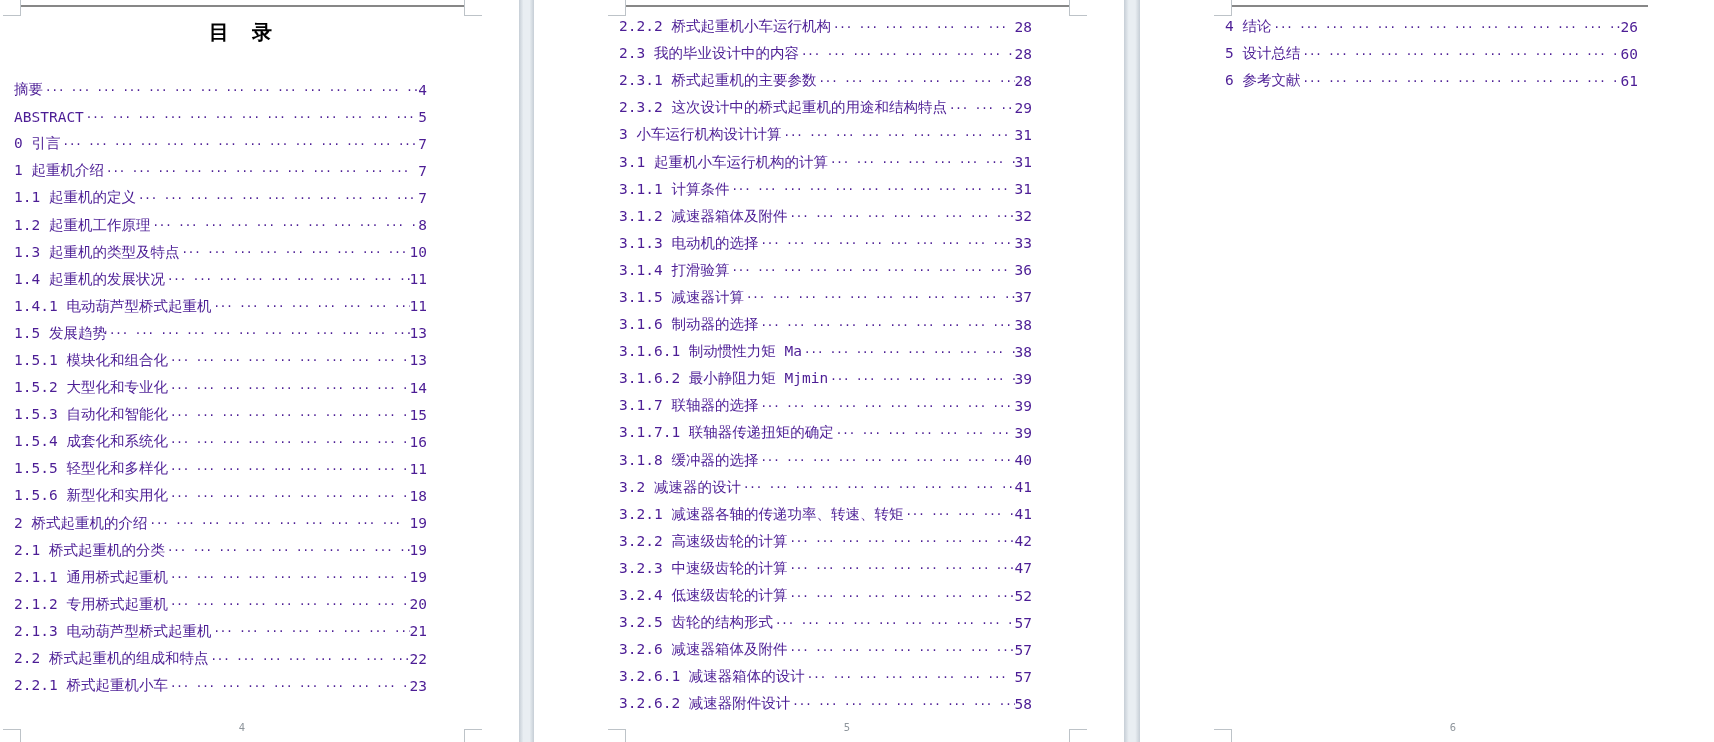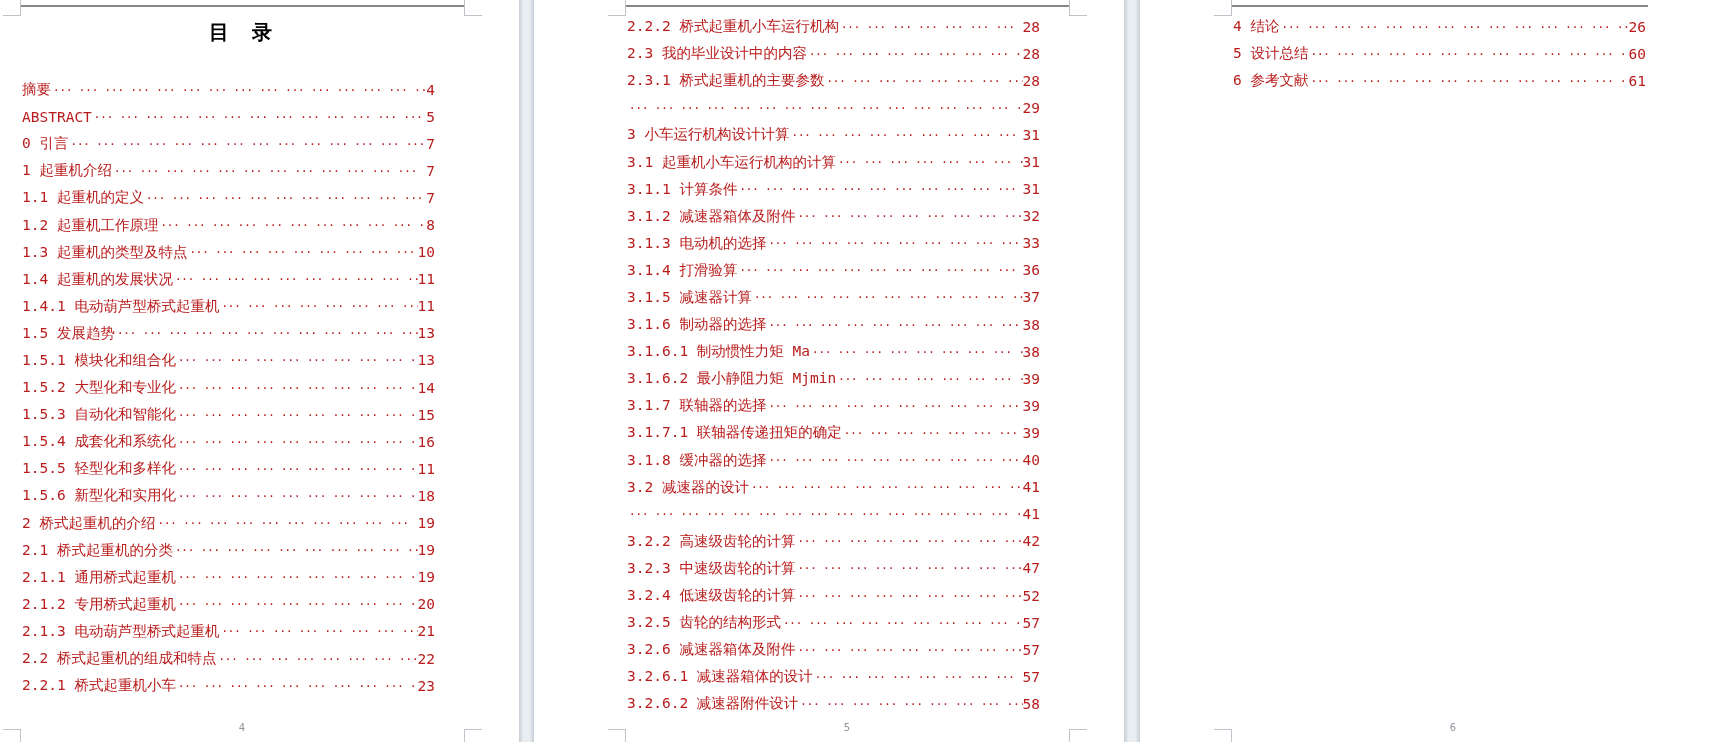--- a/index.html
+++ b/index.html
@@ -28,23 +28,23 @@
   .crop.bl{left:74px;top:729px;height:12px;border-right:1px solid #bdc3c8;border-top:1px solid #bdc3c8;}
   .crop.br{left:535px;top:729px;height:12px;border-left:1px solid #bdc3c8;border-top:1px solid #bdc3c8;}
   .doc-heading{
     position:absolute;top:19px;left:91px;width:444px;
     text-align:center;
     font-family:"DejaVu Sans", sans-serif;
     font-size:20px;font-weight:bold;color:#000;
     letter-spacing:3px;white-space:pre;
   }
   .toc-list{
-    position:absolute;left:93px;width:413px;
+    position:absolute;left:85px;width:413px;
     font-family:"DejaVu Sans Mono", monospace;
-    font-size:14.5px;color:#b91c1c;text-align:right;
+    font-size:14.5px;color:#4c1d95;text-align:right;
   }
   .page.first .toc-list{top:76px;}
   .page.rest  .toc-list{top:13px;}
   .toc-row{
     height:27.1px;
     display:flex;align-items:center;
   }
   .toc-label{flex:0 0 auto;white-space:pre;overflow:hidden;}
   .toc-leader{
     flex:1 1 auto;overflow:hidden;white-space:pre;
@@ -211,20 +211,21 @@
           <span class="toc-label">2.3 我的毕业设计中的内容</span>
           <span class="toc-leader">··· ··· ··· ··· ··· ··· ··· ··· ··· ··· ··· ··· ··· ··· ··· ··· ··· ··· ··· ··· ··· ··· ··· ··· ··· ··· ··· ··· ··· ··· ··· ··· ··· ··· ··· ··· ··· ··· ··· ··· ··· ··· ··· ··· ··· ··· ··· ··· </span>
           <span class="toc-pagenum">28</span>
         </div>
         <div class="toc-row">
           <span class="toc-label">2.3.1 桥式起重机的主要参数</span>
           <span class="toc-leader">··· ··· ··· ··· ··· ··· ··· ··· ··· ··· ··· ··· ··· ··· ··· ··· ··· ··· ··· ··· ··· ··· ··· ··· ··· ··· ··· ··· ··· ··· ··· ··· ··· ··· ··· ··· ··· ··· ··· ··· ··· ··· ··· ··· ··· ··· ··· ··· </span>
           <span class="toc-pagenum">28</span>
         </div>
         <div class="toc-row">
+          <span class="toc-label">2.3.2 这次设计中的桥式起重机的用途和结构特点</span>
           <span class="toc-leader">··· ··· ··· ··· ··· ··· ··· ··· ··· ··· ··· ··· ··· ··· ··· ··· ··· ··· ··· ··· ··· ··· ··· ··· ··· ··· ··· ··· ··· ··· ··· ··· ··· ··· ··· ··· ··· ··· ··· ··· ··· ··· ··· ··· ··· ··· ··· ··· </span>
           <span class="toc-pagenum">29</span>
         </div>
         <div class="toc-row">
           <span class="toc-label">3 小车运行机构设计计算</span>
           <span class="toc-leader">··· ··· ··· ··· ··· ··· ··· ··· ··· ··· ··· ··· ··· ··· ··· ··· ··· ··· ··· ··· ··· ··· ··· ··· ··· ··· ··· ··· ··· ··· ··· ··· ··· ··· ··· ··· ··· ··· ··· ··· ··· ··· ··· ··· ··· ··· ··· ··· </span>
           <span class="toc-pagenum">31</span>
         </div>
         <div class="toc-row">
           <span class="toc-label">3.1 起重机小车运行机构的计算</span>
@@ -285,20 +286,21 @@
           <span class="toc-label">3.1.8 缓冲器的选择</span>
           <span class="toc-leader">··· ··· ··· ··· ··· ··· ··· ··· ··· ··· ··· ··· ··· ··· ··· ··· ··· ··· ··· ··· ··· ··· ··· ··· ··· ··· ··· ··· ··· ··· ··· ··· ··· ··· ··· ··· ··· ··· ··· ··· ··· ··· ··· ··· ··· ··· ··· ··· </span>
           <span class="toc-pagenum">40</span>
         </div>
         <div class="toc-row">
           <span class="toc-label">3.2 减速器的设计</span>
           <span class="toc-leader">··· ··· ··· ··· ··· ··· ··· ··· ··· ··· ··· ··· ··· ··· ··· ··· ··· ··· ··· ··· ··· ··· ··· ··· ··· ··· ··· ··· ··· ··· ··· ··· ··· ··· ··· ··· ··· ··· ··· ··· ··· ··· ··· ··· ··· ··· ··· ··· </span>
           <span class="toc-pagenum">41</span>
         </div>
         <div class="toc-row">
+          <span class="toc-label">3.2.1 减速器各轴的传递功率、转速、转矩</span>
           <span class="toc-leader">··· ··· ··· ··· ··· ··· ··· ··· ··· ··· ··· ··· ··· ··· ··· ··· ··· ··· ··· ··· ··· ··· ··· ··· ··· ··· ··· ··· ··· ··· ··· ··· ··· ··· ··· ··· ··· ··· ··· ··· ··· ··· ··· ··· ··· ··· ··· ··· </span>
           <span class="toc-pagenum">41</span>
         </div>
         <div class="toc-row">
           <span class="toc-label">3.2.2 高速级齿轮的计算</span>
           <span class="toc-leader">··· ··· ··· ··· ··· ··· ··· ··· ··· ··· ··· ··· ··· ··· ··· ··· ··· ··· ··· ··· ··· ··· ··· ··· ··· ··· ··· ··· ··· ··· ··· ··· ··· ··· ··· ··· ··· ··· ··· ··· ··· ··· ··· ··· ··· ··· ··· ··· </span>
           <span class="toc-pagenum">42</span>
         </div>
         <div class="toc-row">
           <span class="toc-label">3.2.3 中速级齿轮的计算</span>

